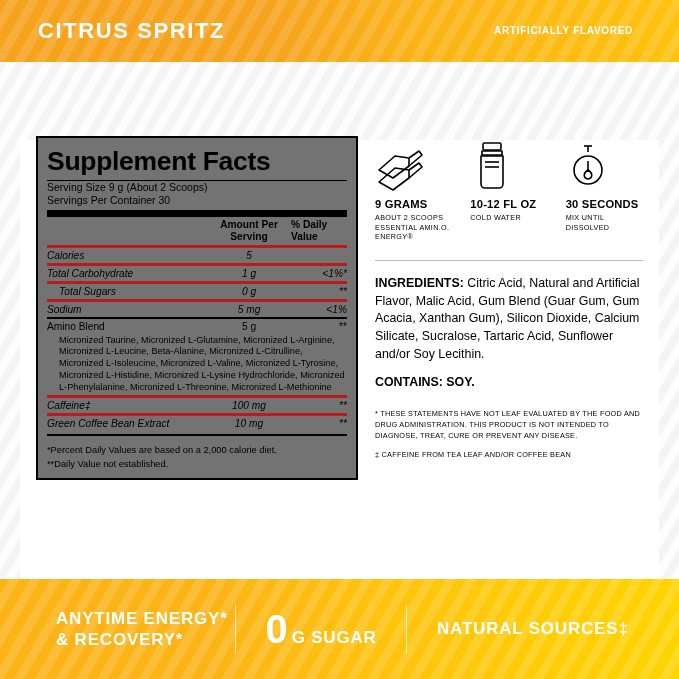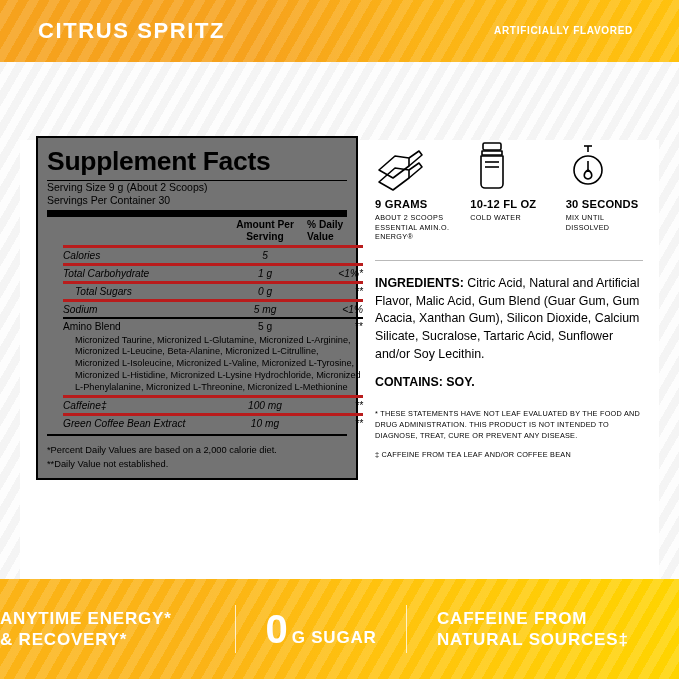--- a/index.html
+++ b/index.html
@@ -94,21 +94,21 @@
     margin: 2px 0 4px 0;
   }
   .sf-serving {
     font-size: 10.5px;
     line-height: 1.25;
   }
   .rule-thin { border-top: 1px solid #000; margin: 3px 0 0 0; }
   .rule-med  { border-top: 2px solid #000; margin: 0; }
   .rule-thick{ border-top: 7px solid #000; margin: 3px 0 0 0; }
 
-  table.sf-table { width: 100%; border-collapse: collapse; margin-left: 16px; }
+  table.sf-table { width: 100%; border-collapse: collapse; }
   table.sf-table td { font-size: 10.2px; padding: 2px 0 2px 0; vertical-align: bottom; }
   .col-name { text-align: left; }
   .col-amt  { text-align: center; width: 84px; }
   .col-dv   { text-align: right; width: 56px; }
 
   .hdr-row td {
     font-size: 9.6px;
     font-weight: bold;
     text-align: center;
     line-height: 1.15;
@@ -212,21 +212,21 @@
       rgba(255,255,255,0.14) 18px
     );
   }
   .footer-inner {
     position: absolute;
     left: 0; top: 0; right: 0; bottom: 0;
     display: flex;
     align-items: center;
   }
   .f-cell { color: #fff; }
-  .f1 { width: 235px; }
+  .f1 { width: 235px; padding-left: 56px; }
   .f2 { width: 170px; display: flex; align-items: baseline; justify-content: center; }
   .f3 { flex: 1; padding-left: 30px; }
   .f-text {
     font-size: 17px;
     font-weight: bold;
     letter-spacing: 0.8px;
     line-height: 1.25;
   }
   .f-zero {
     font-size: 40px;
@@ -425,18 +425,17 @@
     <div class="f-sep"></div>
 
     <div class="f-cell f2">
       <span class="f-zero">0</span>
       <span class="f-sugar">G SUGAR</span>
     </div>
 
     <div class="f-sep"></div>
 
     <div class="f-cell f3">
-      <div class="f-text">CAFFEINE FROM</div>
       <div class="f-text">NATURAL SOURCES‡</div>
     </div>
 
   </div>
 </div>
 
 </body></html>

